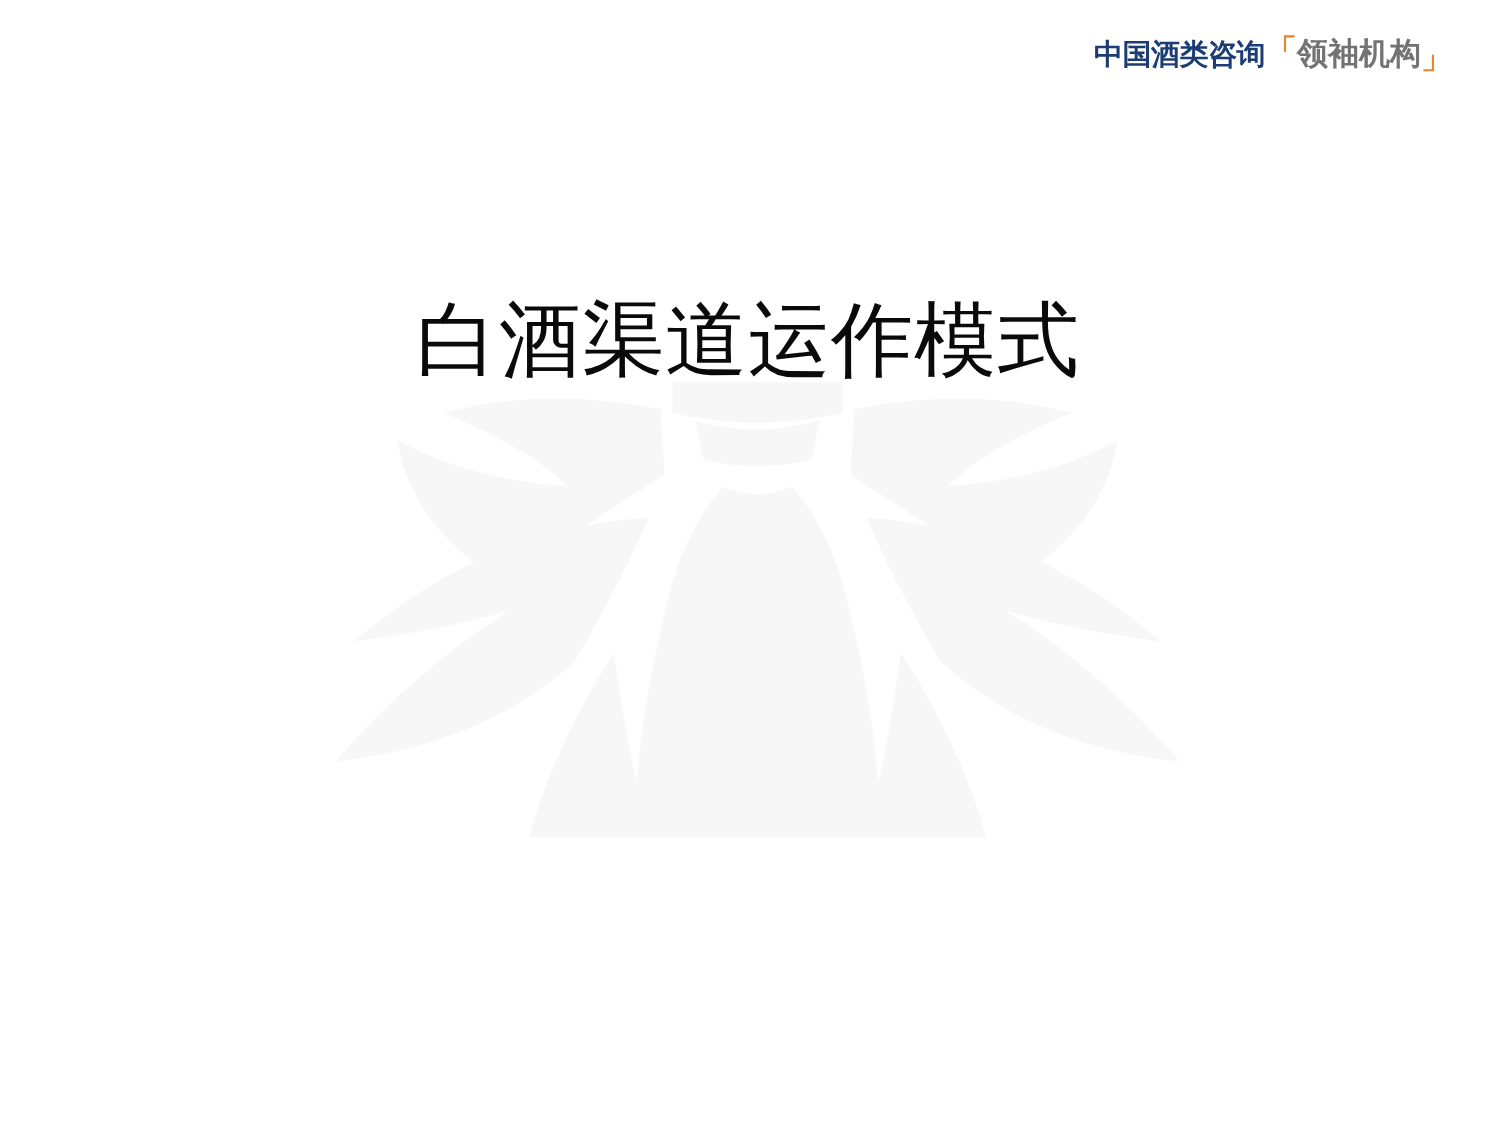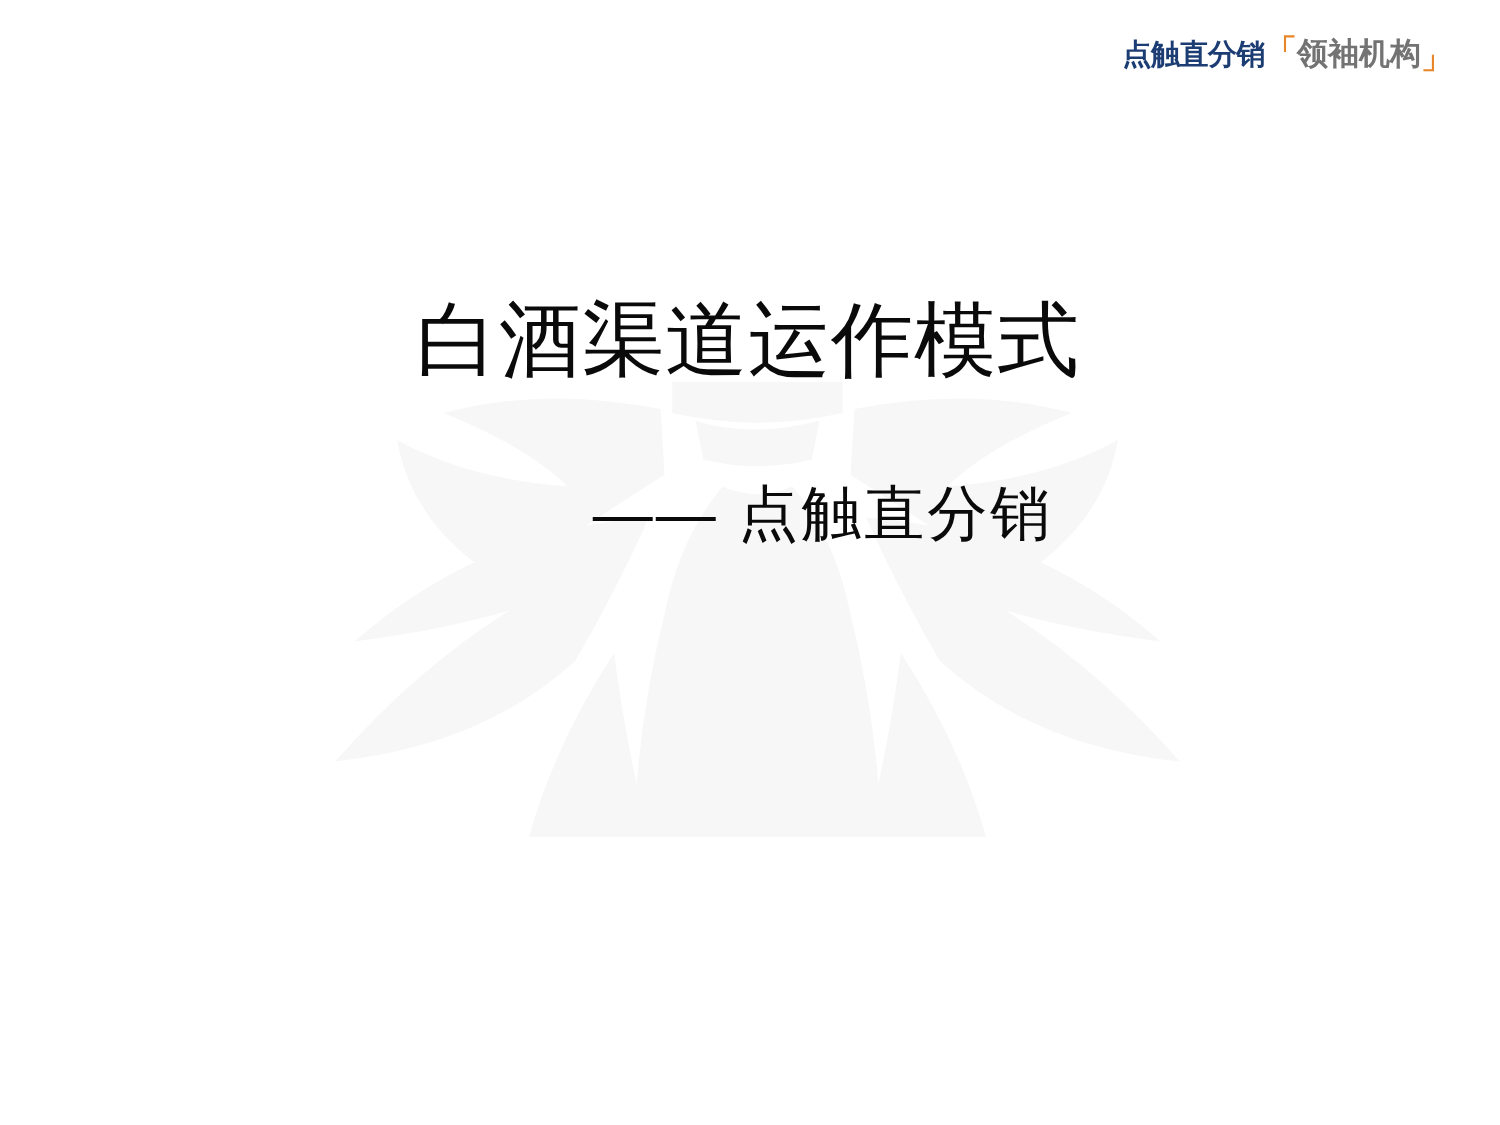--- a/index.html
+++ b/index.html
@@ -126,31 +126,30 @@
       <path d="M336 70 q86 6 152 64 q-46 -6 -80 -16 q48 30 90 78 q-76 -8 -124 -52 q-22 -38 -38 -74 z"></path>
 
       <path d="M262 54 q18 8 36 0 q22 26 30 66 q14 56 16 115 h-128 q2 -59 16 -115 q8 -40 30 -66 z"></path>
 
       <path d="M206 140 q-30 46 -44 95 h62 q-12 -48 -18 -95 z"></path>
       <path d="M354 140 q30 46 44 95 h-62 q12 -48 18 -95 z"></path>
     </g>
   </svg>
 
   <div id="brand-logo">
-    <span class="brand-primary">点触直分销</span>
+    <span class="brand-primary">中国酒类咨询</span>
     <span class="brand-accent-wrap">
       <span class="bracket open">「</span>
       <span class="brand-accent">领袖机构</span>
       <span class="bracket close">」</span>
     </span>
   </div>
 
   <div id="headline-block">
     <h1 id="slide-title">白酒渠道运作模式</h1>
-    <h2 id="slide-subtitle">—— 点触直分销</h2>
   </div>
 
   <div id="footer">
 
     
 
     
 
     
   </div>

